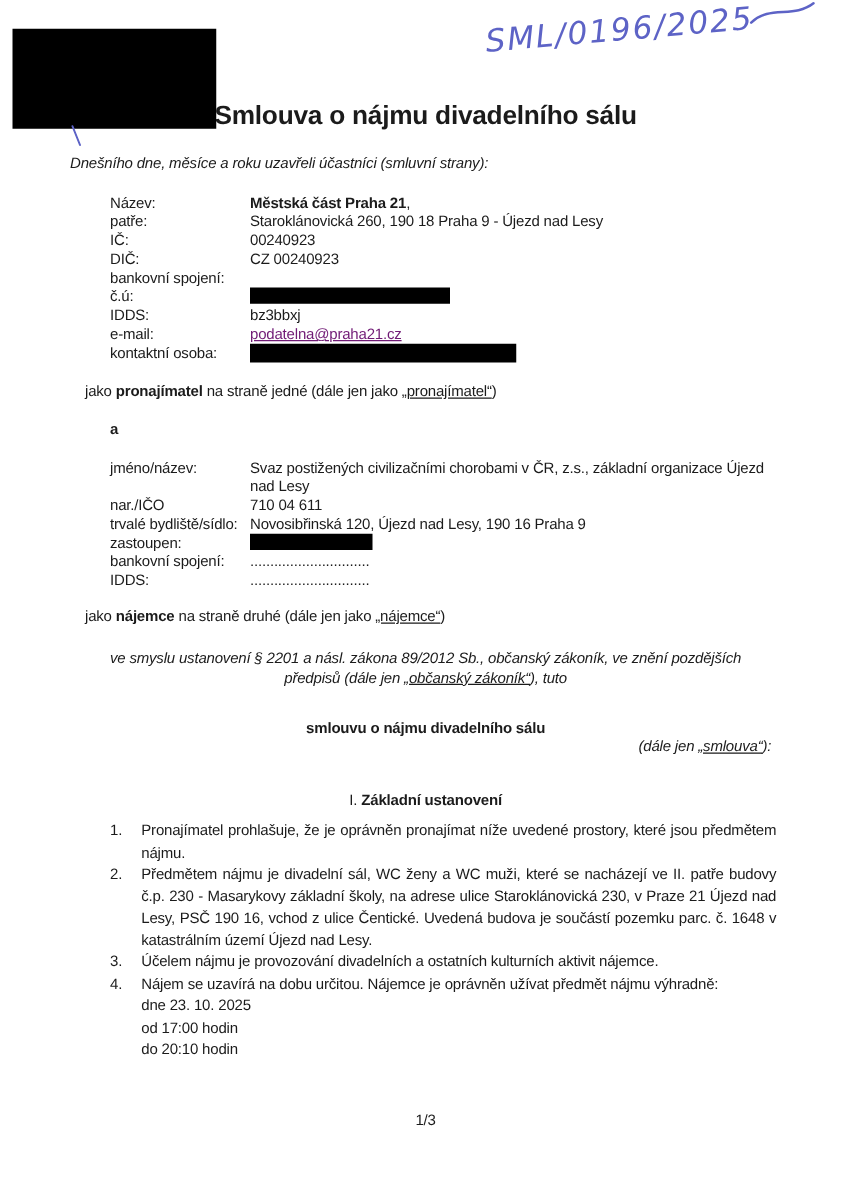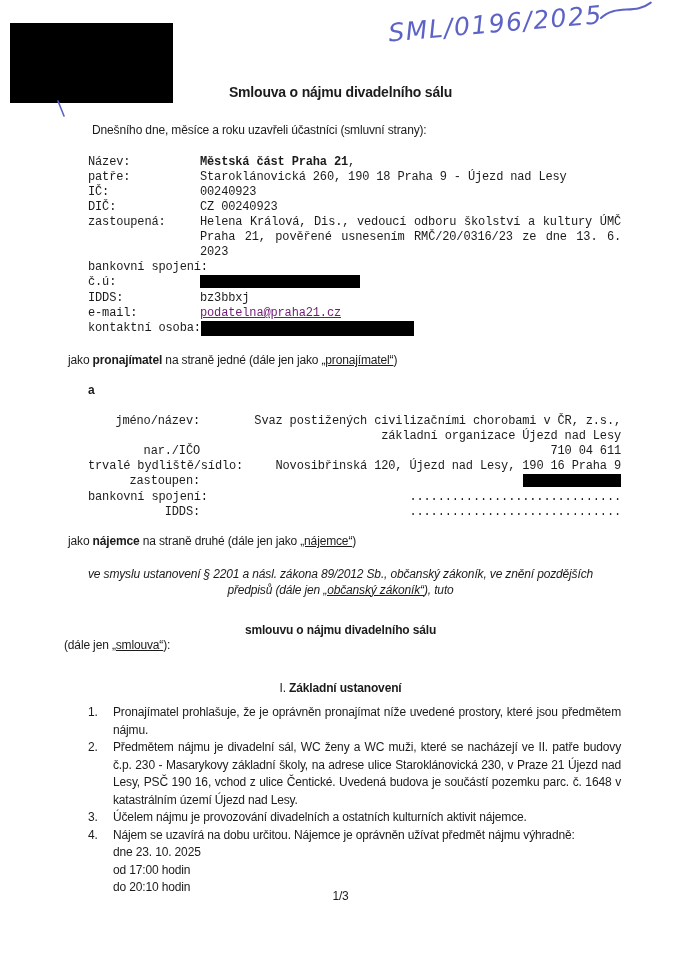--- a/index.html
+++ b/index.html
@@ -28,41 +28,41 @@
     white-space:nowrap;
   }
   .flourish { vertical-align:baseline; margin-left:-4px; }
   .logo-redaction {
     position:absolute; left:10px; top:23px;
     width:163px; height:80px; background:#000;
   }
   .pen-mark { position:absolute; left:55px; top:100px; }
 
   
-  .title { margin:84px 40px 0; text-align:center; font-weight:bold; font-size:14px; line-height:17px; letter-spacing:-0.2px; }
-  .intro { margin:22px 60px 0 92px; }
+  .title { margin:84px 40px 0; text-align:center; font-weight:bold; font-size:21px; line-height:17px; letter-spacing:-0.2px; }
+  .intro { margin:22px 60px 0 56px; font-style:italic; }
 
   .fields  { margin:17px 60px 0 88px; }
-  .fields2 { margin:16px 60px 0 88px;text-align:right; }
-  .frow { display:flex;font-family:Liberation Mono, monospace; }
+  .fields2 { margin:16px 60px 0 88px; }
+  .frow { display:flex; }
   .flabel { flex:0 0 112px; white-space:nowrap; }
   .fvalue { flex:1; }
   .fvalue.justify { text-align:justify; }
   .link { color:#701a75; text-decoration:underline; cursor:pointer; }
   .bar { display:inline-block; background:#000; vertical-align:-2px; }
   .bar-cu      { width:160px; height:13px; }
   .bar-contact { width:213px; height:15px; }
   .bar-repr    { width:98px;  height:13px; }
 
   .party  { margin:14px 60px 0 68px; }
   .conj   { margin:15px 60px 0 88px; font-weight:bold; }
 
   .legal  { margin:18px 64px 0; text-align:center; font-style:italic; line-height:15.5px; }
   .contract-name { margin:25px 64px 0; text-align:center; font-weight:bold; }
-  .contract-sub  { margin:0 64px;      text-align:left; }
+  .contract-sub  { margin:0 64px;      text-align:right;font-style:italic; }
   .section-heading { margin:28px 64px 0; text-align:center; }
 
   .clauses { margin:8px 60px 0 88px; line-height:17.5px; }
   .clause { display:flex; }
   .clause .num { flex:0 0 25px; }
   .clause .ctext { flex:1; }
   .clause .ctext.justify { text-align:justify; }
   .subline { margin-left:25px; }
 
   .pagenum { position:absolute; top:889px; left:0; right:0; text-align:center; }
@@ -98,24 +98,20 @@
     </div>
     <div class="frow">
       <div class="flabel">IČ:</div>
       <div class="fvalue">00240923</div>
     </div>
     <div class="frow">
       <div class="flabel">DIČ:</div>
       <div class="fvalue">CZ 00240923</div>
     </div>
     <div class="frow">
-      <div class="flabel">zastoupená:</div>
-      <div class="fvalue justify">Helena Králová, Dis., vedoucí odboru školství a kultury ÚMČ Praha 21, pověřené usnesením RMČ/20/0316/23 ze dne 13. 6. 2023</div>
-    </div>
-    <div class="frow">
       <div class="flabel">bankovní spojení:</div>
     </div>
     <div class="frow">
       <div class="flabel">č.ú:</div>
       <div class="fvalue"><span class="bar bar-cu"></span></div>
     </div>
     <div class="frow">
       <div class="flabel">IDDS:</div>
       <div class="fvalue">bz3bbxj</div>
     </div>

